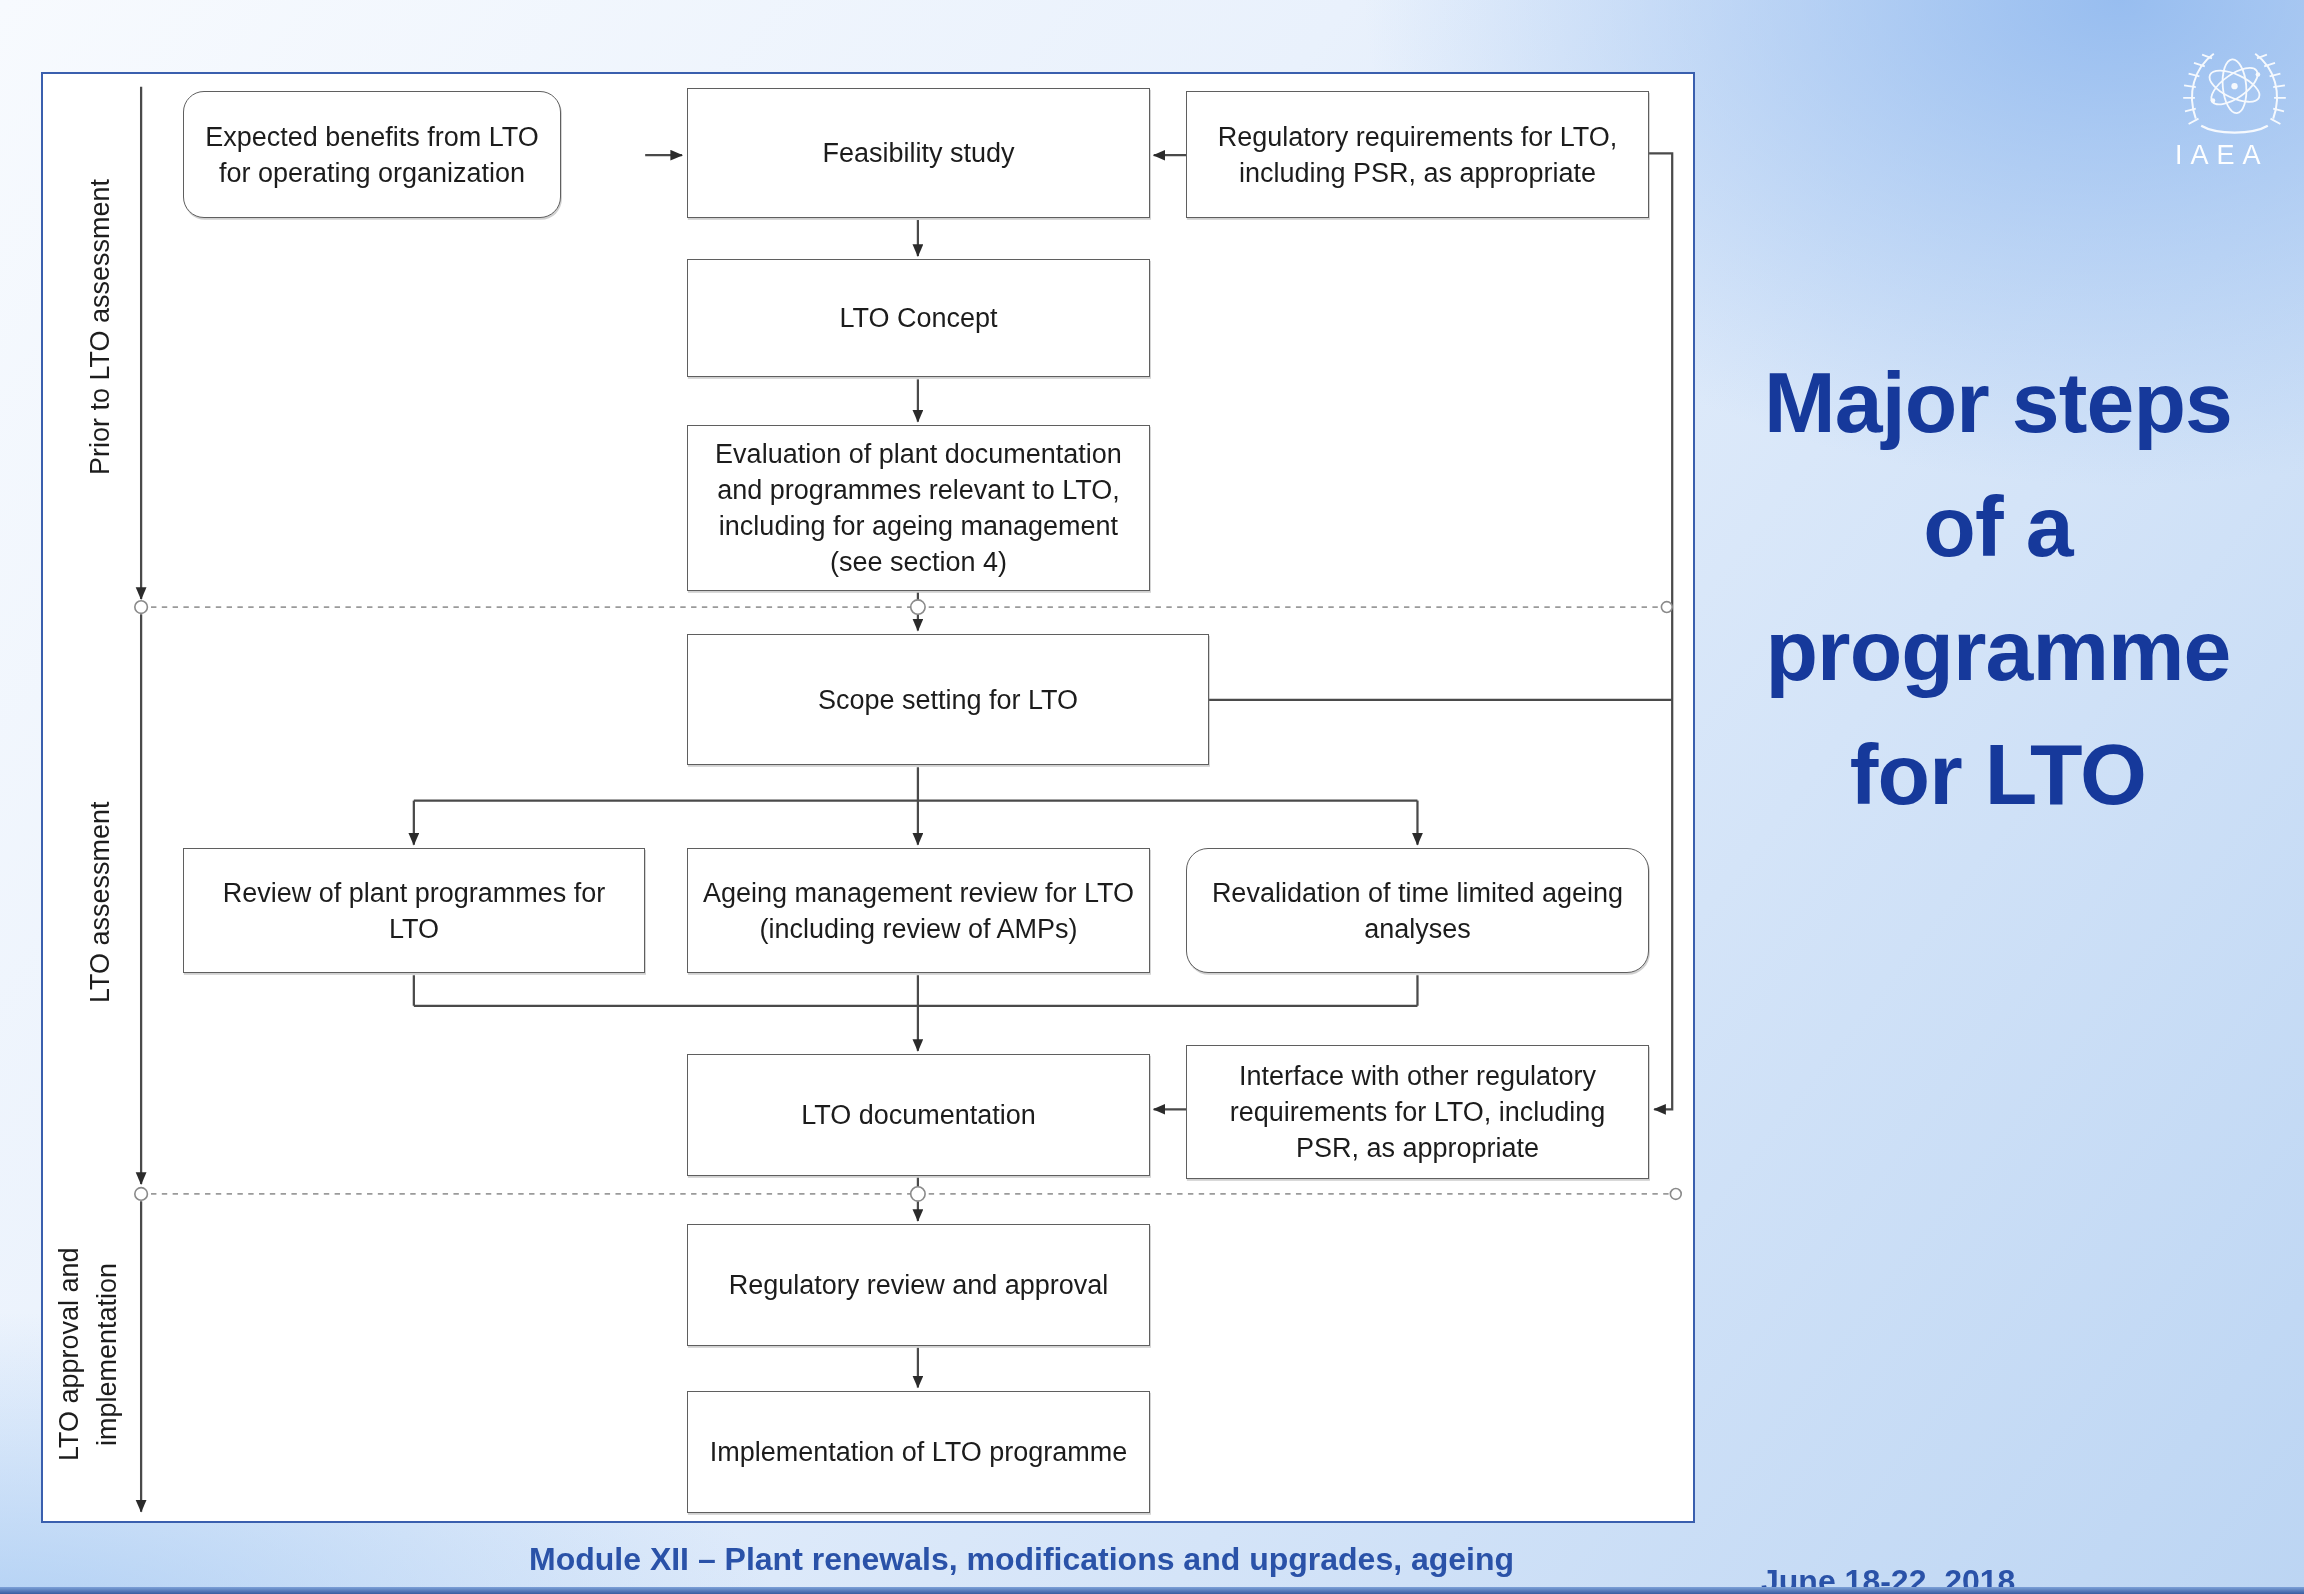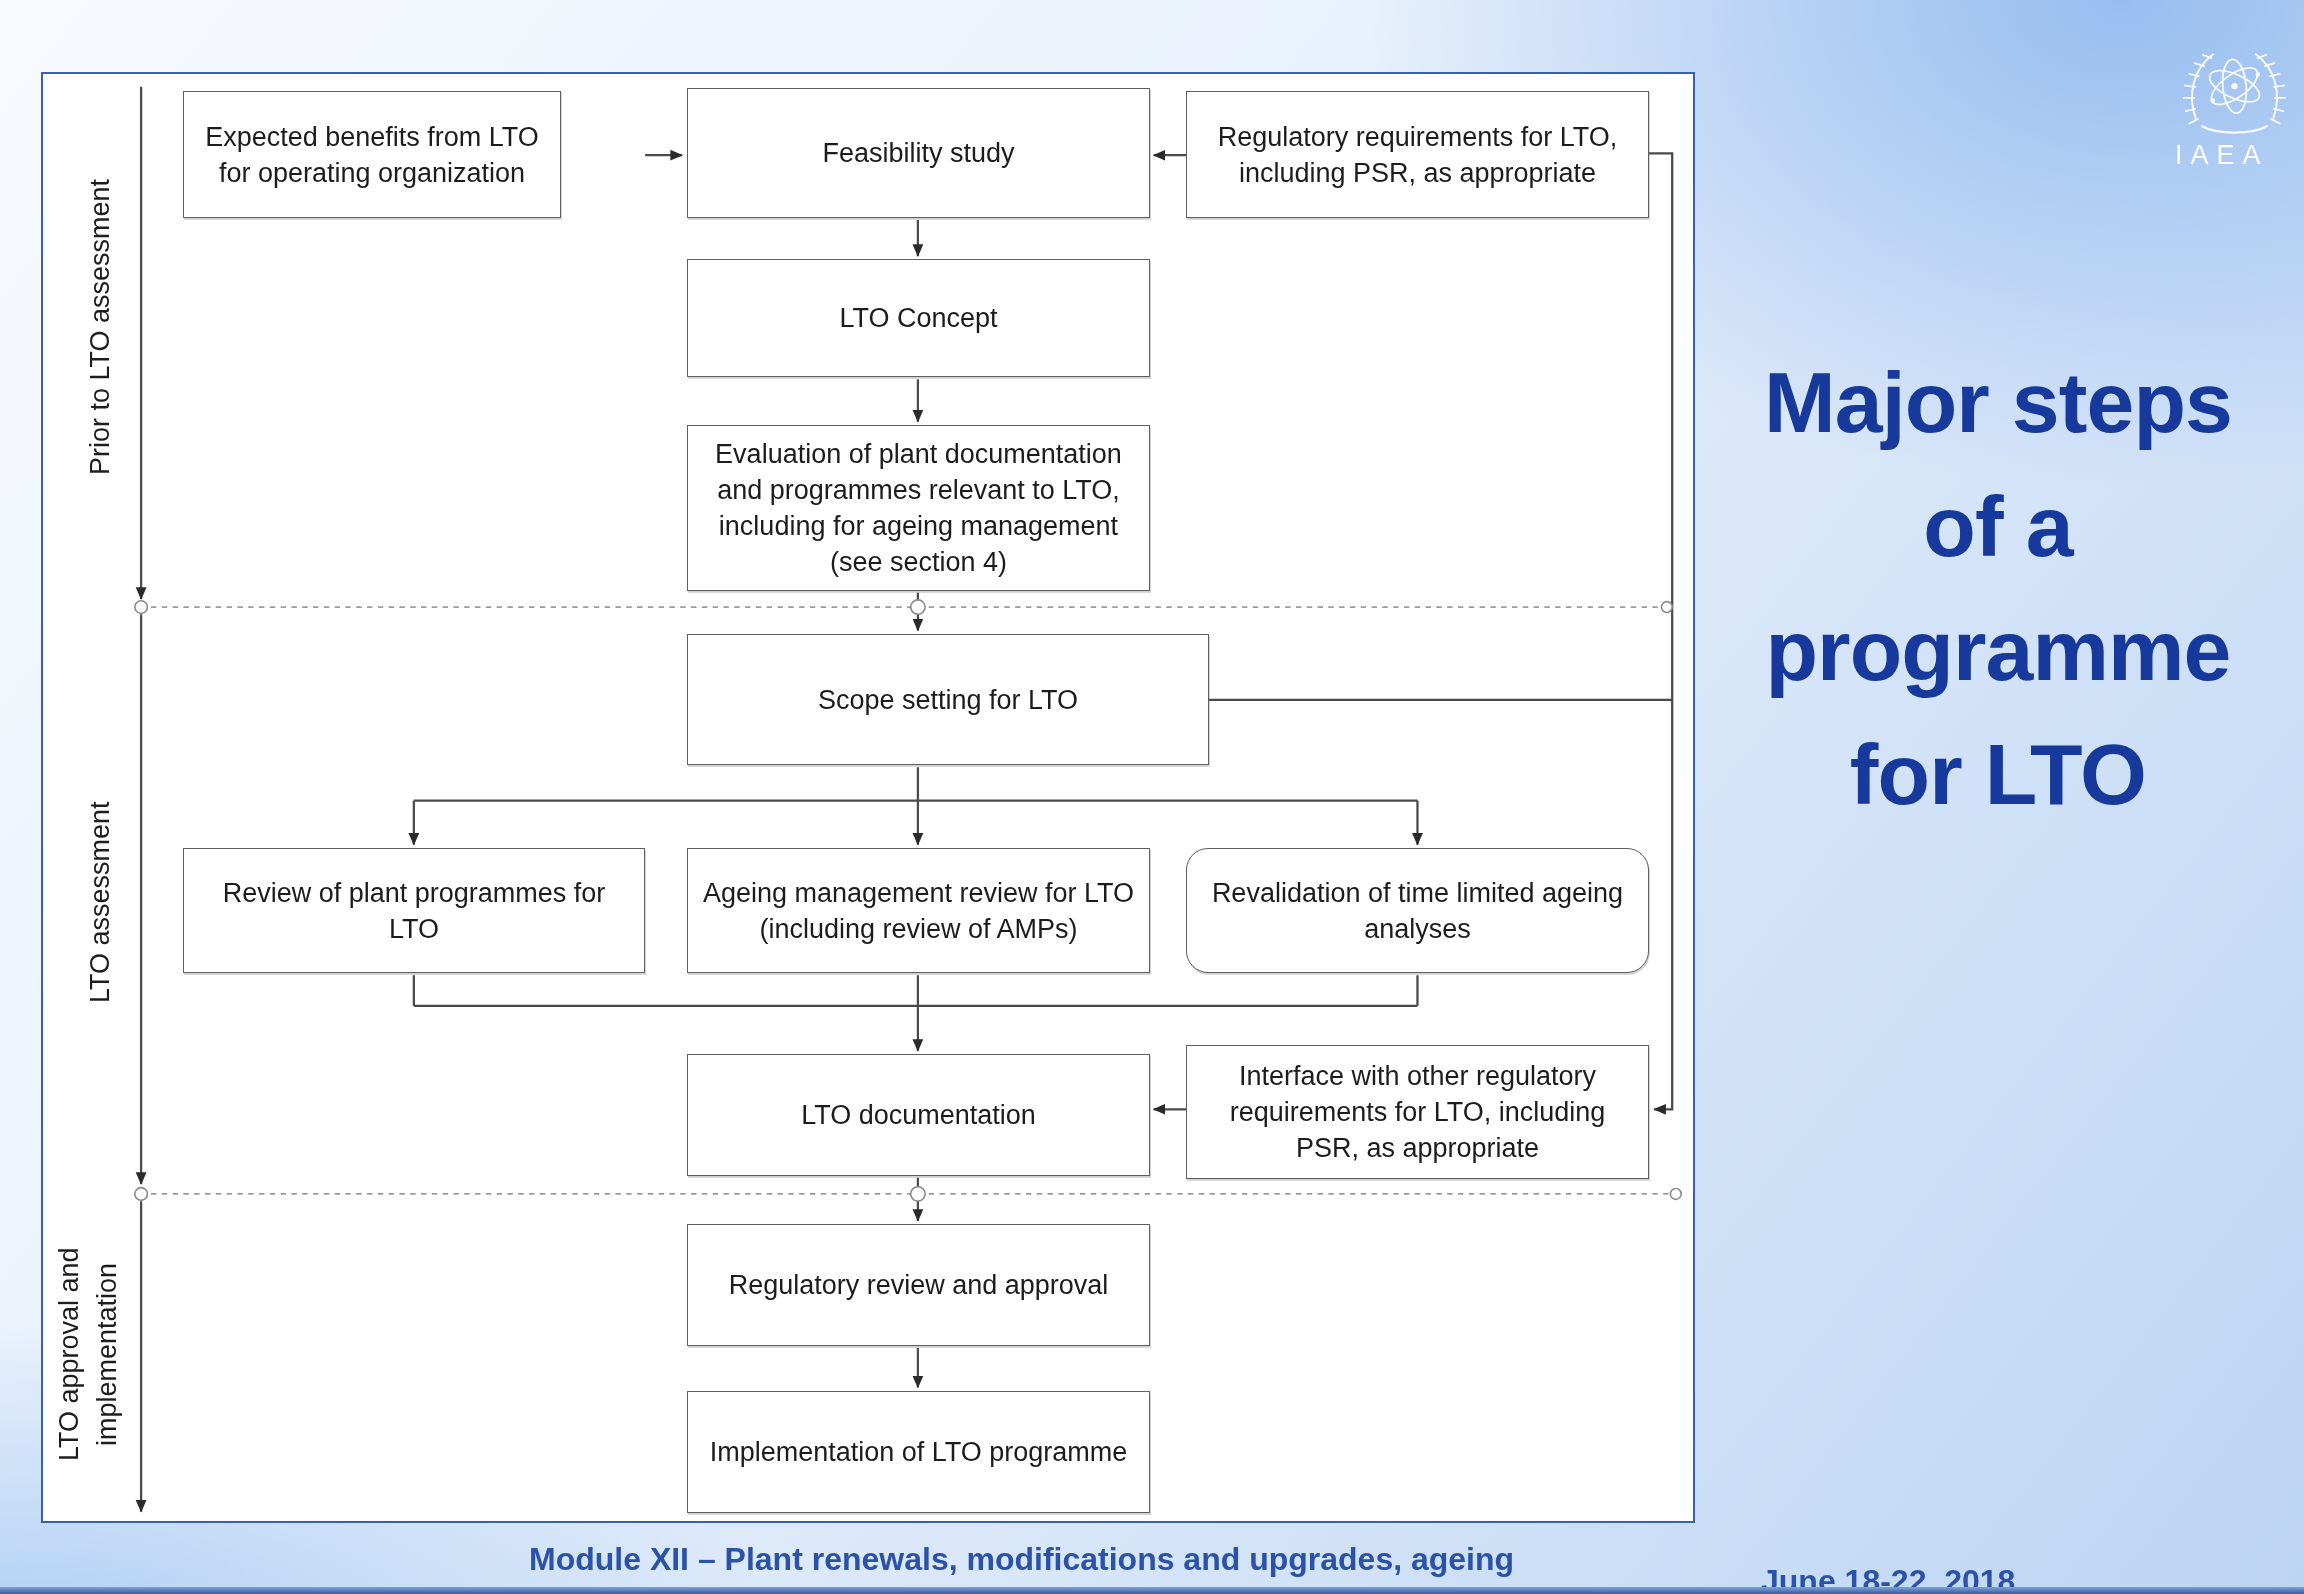--- a/index.html
+++ b/index.html
@@ -25,21 +25,21 @@
     background:#ffffff;border:2.7px solid #3a5fae;box-sizing:border-box;
   }
   .connectors{position:absolute;left:0;top:0;width:1649px;height:1446px;}
 
   .node{
     position:absolute;box-sizing:border-box;background:#fff;
     border:1.8px solid #5f5f5f;box-shadow:0.9px 1.8px 0 rgba(120,120,120,.35);
     display:flex;align-items:center;justify-content:center;text-align:center;
     font-size:27px;line-height:36px;color:#1c1c1c;padding:3.6px 12.6px;
   }
-  .n1 {left:140px; top:17px;   width:378px; height:127px;}
+  .n1 {left:140px; top:17px;   width:378px; height:127px;border-radius:21px;}
   .n2 {left:644px; top:14.4px;   width:463px; height:130px;}
   .n3 {left:1143px;top:17px;   width:463px; height:127px;}
   .n4 {left:644px; top:185px;  width:463px; height:118px;}
   .n5 {left:644px; top:351px;  width:463px; height:166px;}
   .n6 {left:644px; top:560px;  width:522px; height:131px;}
   .n7 {left:140px; top:774px;  width:462px; height:125px;}
   .n8 {left:644px; top:774px;  width:463px; height:125px;}
   .n9 {left:1143px;top:774px;  width:463px; height:125px;border-radius:22px;}
   .n10{left:644px; top:980px; width:463px; height:122px;}
   .n11{left:1143px;top:971px; width:463px; height:134px;}

